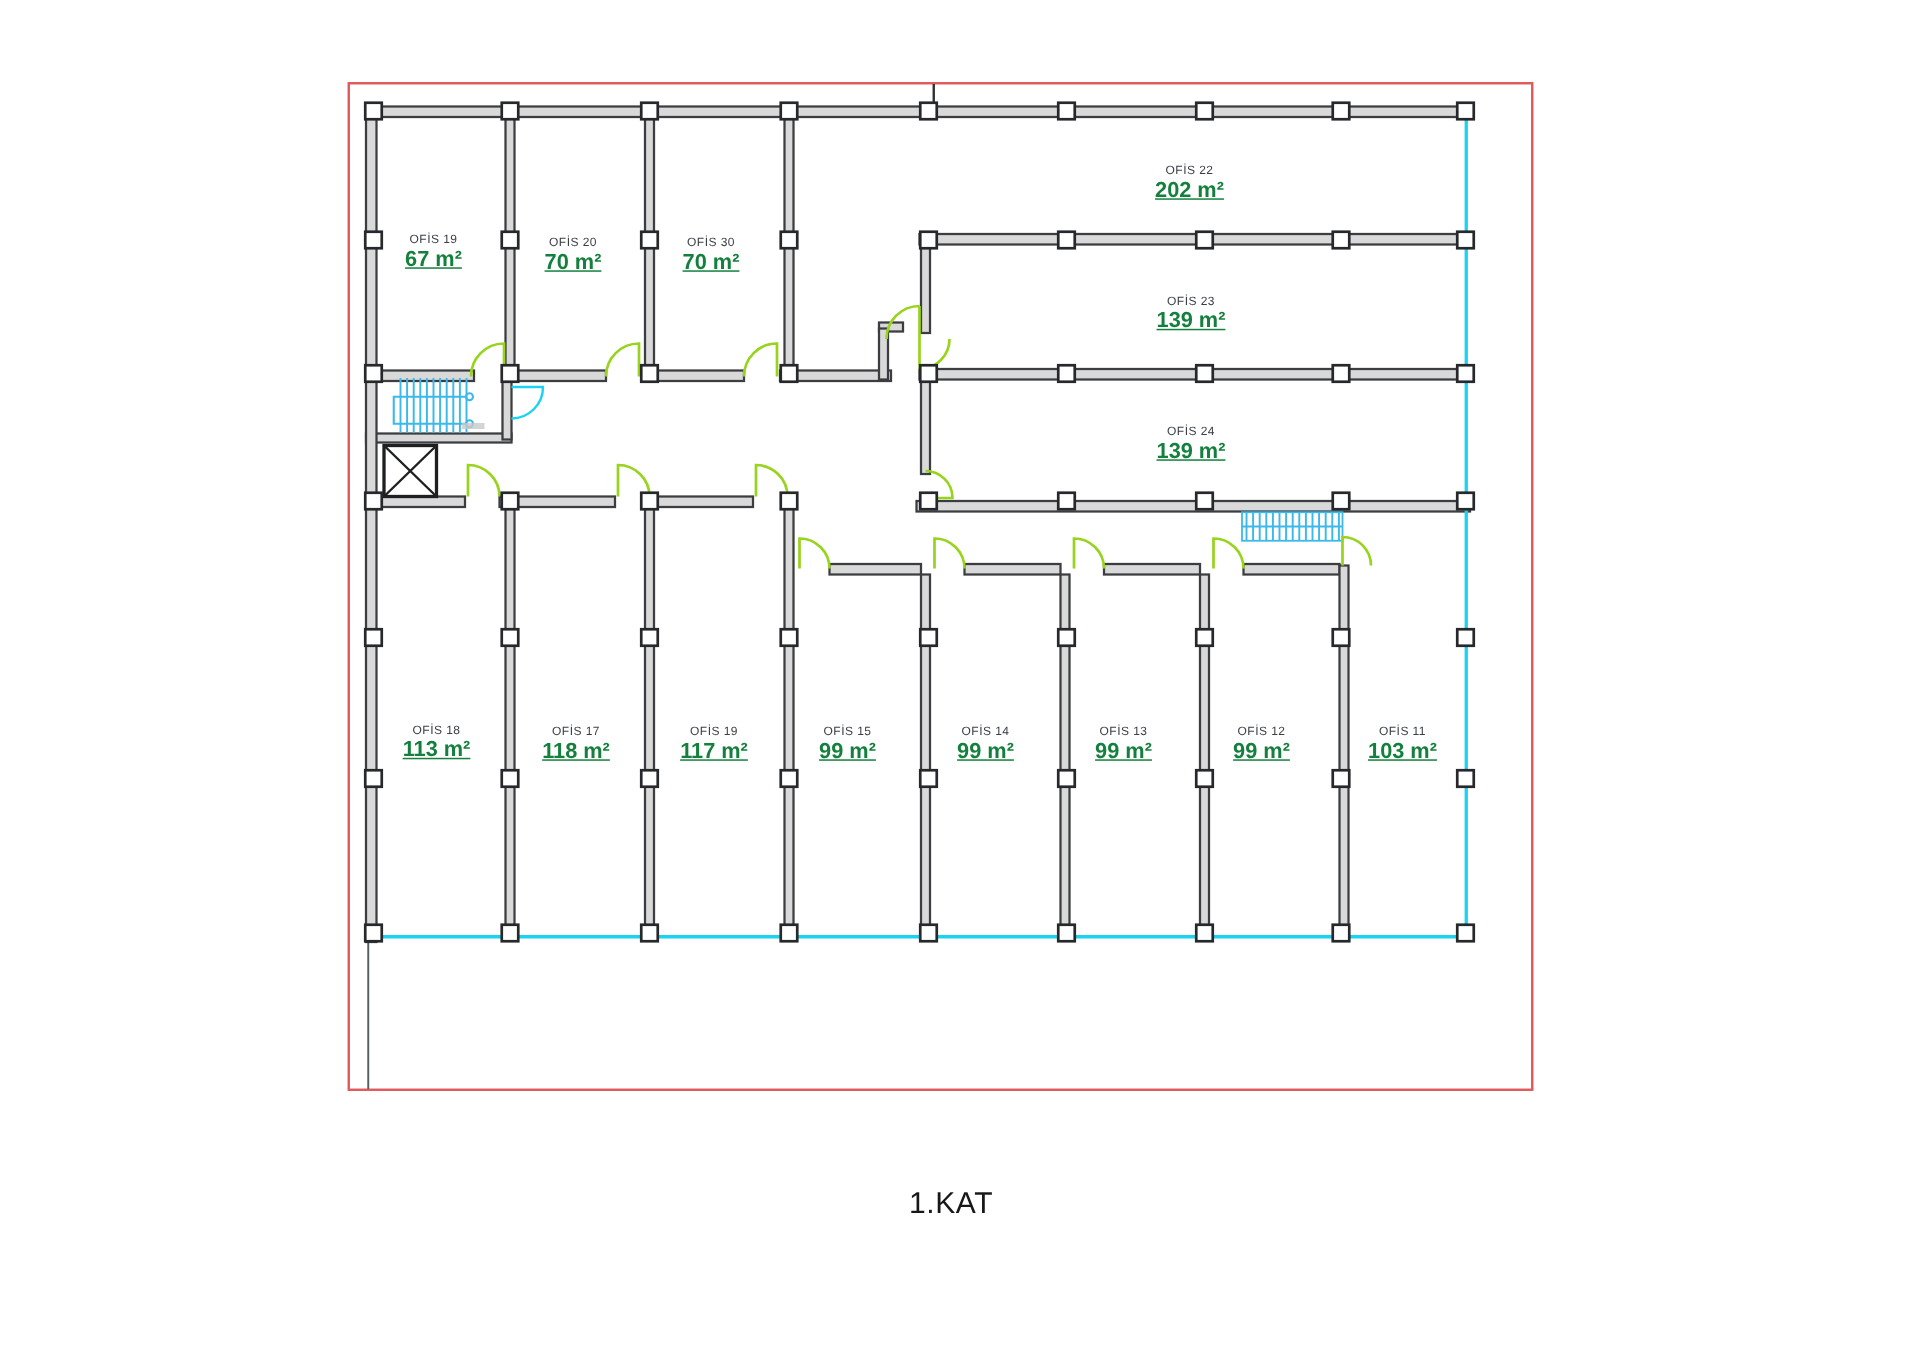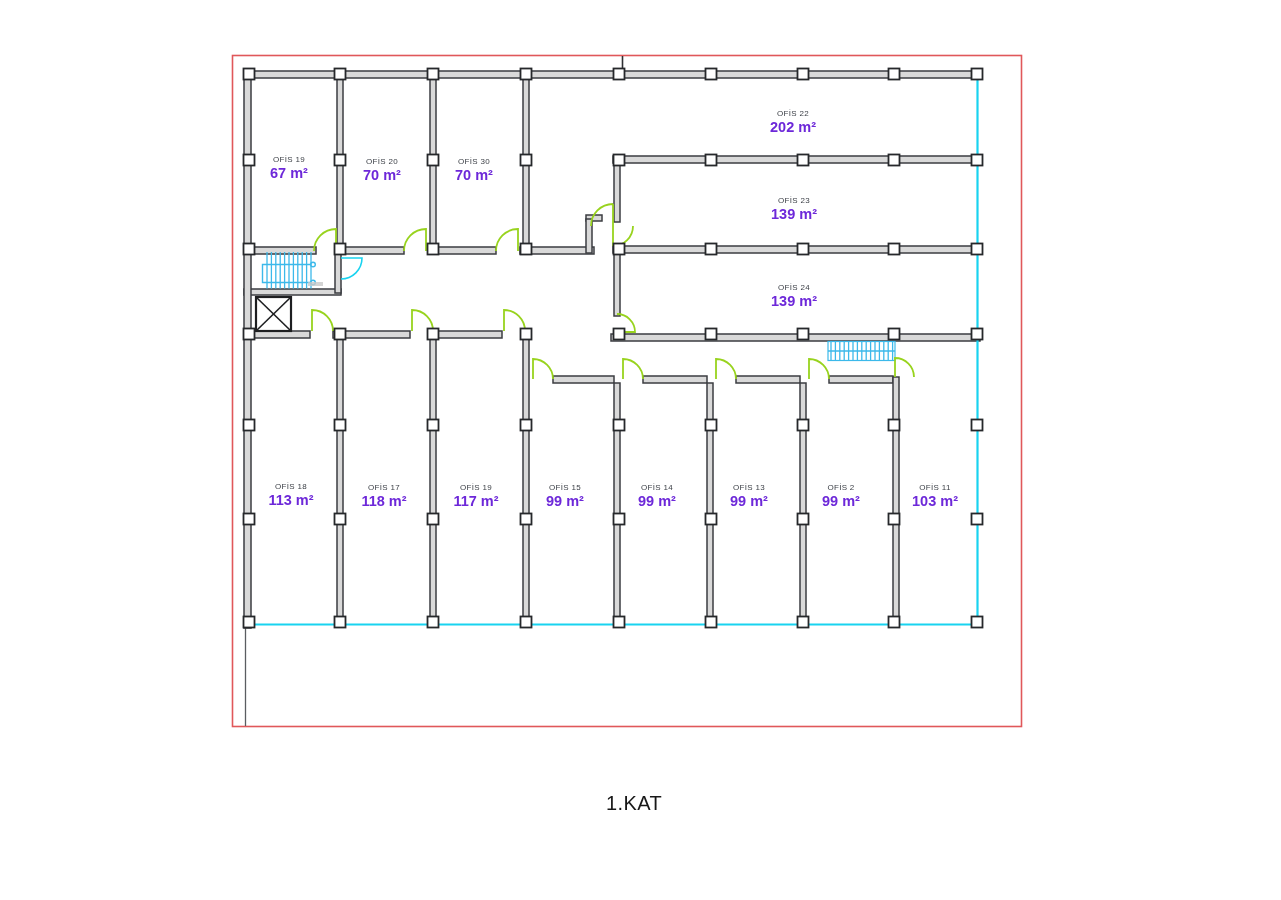--- a/index.html
+++ b/index.html
@@ -18,21 +18,21 @@
   .stair-border{fill:none;stroke:#3cb9ea;stroke-width:1.2;}
   .door-arc{fill:none;stroke:#98d31e;stroke-width:1.8;}
   .cyan-door{fill:none;stroke:#19d3f0;stroke-width:1.6;}
   .elev{fill:#ffffff;stroke:#1e1f21;stroke-width:2.2;}
   .elev-x{stroke:#1e1f21;stroke-width:1.6;}
   .annot{fill:#c9c9c9;opacity:.8;}
 
   .room-label{position:absolute;transform:translate(-50%,-50%);text-align:center;
               white-space:nowrap;line-height:1.05;color:#3a3e45;pointer-events:none;}
   .room-name{display:block;font-size:8px;font-weight:400;letter-spacing:.3px;}
-  .room-area{display:block;font-size:14.5px;font-weight:600;margin-top:2px;color:#6d28d9;}
+  .room-area{display:block;font-size:14.5px;font-weight:600;margin-top:2px;color:#15803d;text-decoration:underline;}
   #floor-title{position:absolute;transform:translate(-50%,-50%);font-size:20px;
                color:#181818;letter-spacing:.4px;}
 </style>
 </head>
 <body>
 
 <div id="canvas">
 
   <svg id="plan-svg" width="1281" height="900" viewBox="0 0 1281 900">
 
@@ -258,21 +258,21 @@
   </div>
   <div class="room-label" style="left:657px;top:497px">
     <span class="room-name">OFİS 14</span>
     <span class="room-area">99 m²</span>
   </div>
   <div class="room-label" style="left:749px;top:497px">
     <span class="room-name">OFİS 13</span>
     <span class="room-area">99 m²</span>
   </div>
   <div class="room-label" style="left:841px;top:497px">
-    <span class="room-name">OFİS 2</span>
+    <span class="room-name">OFİS 12</span>
     <span class="room-area">99 m²</span>
   </div>
   <div class="room-label" style="left:935px;top:497px">
     <span class="room-name">OFİS 11</span>
     <span class="room-area">103 m²</span>
   </div>
 
   <div id="floor-title" style="left:634px;top:803px">1.KAT</div>
 </div>
 

